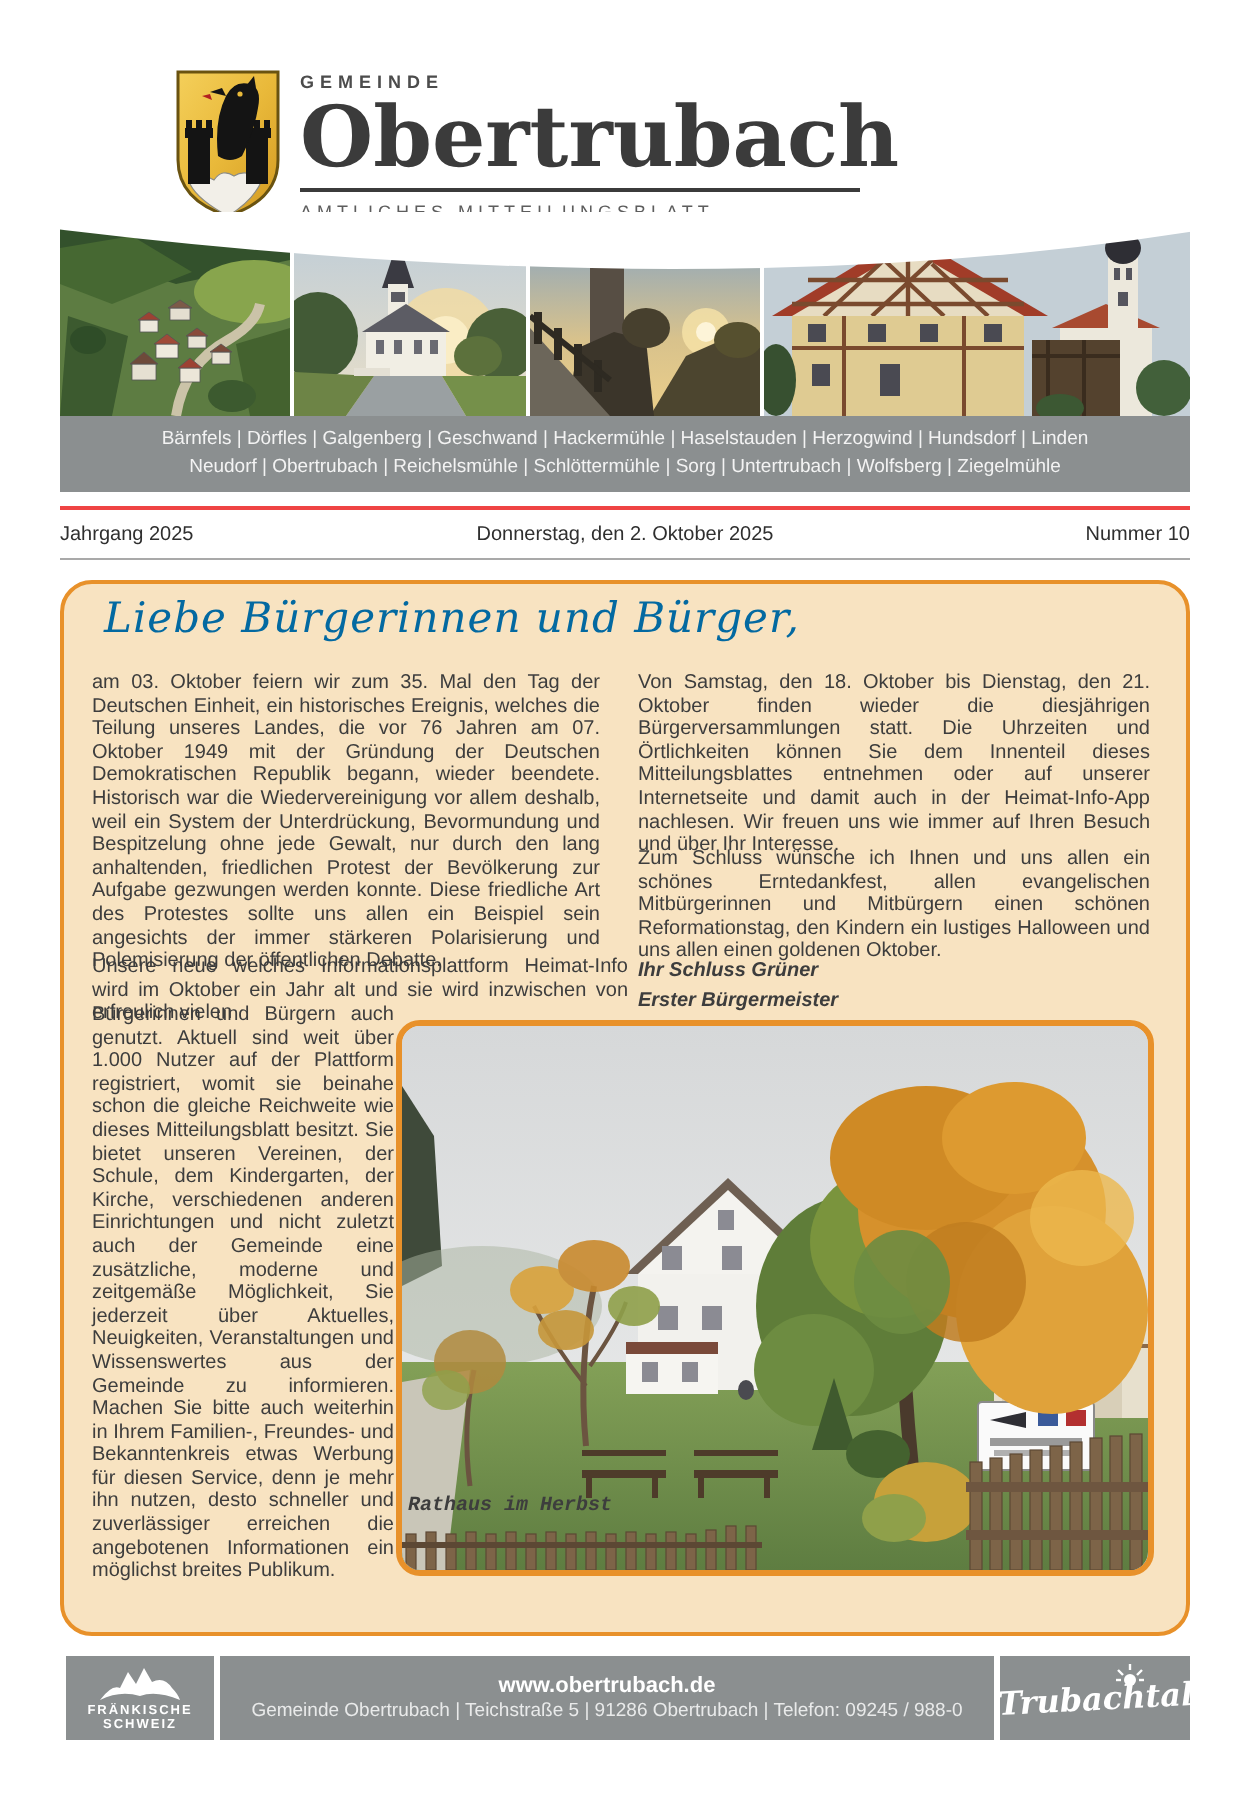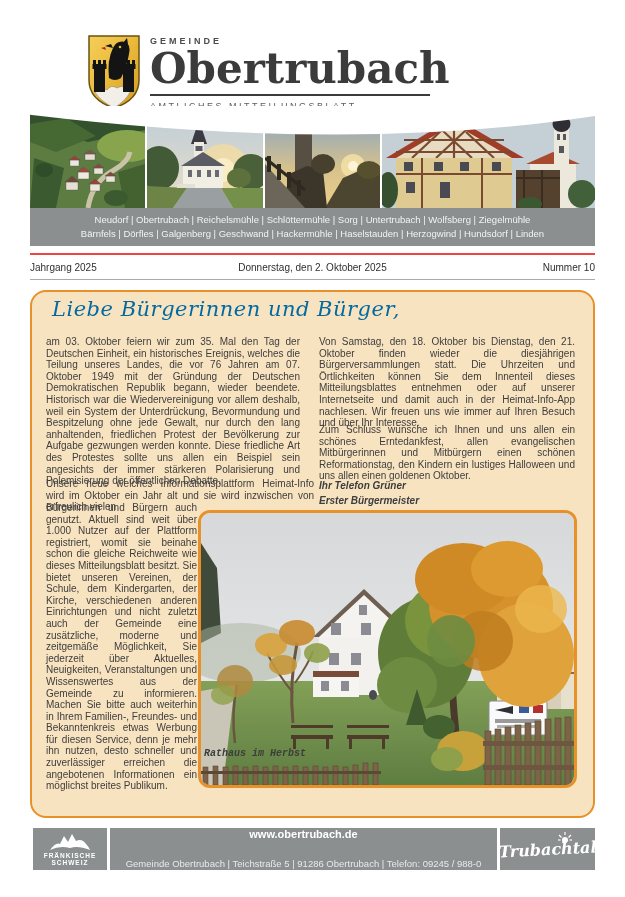--- a/index.html
+++ b/index.html
@@ -43,21 +43,21 @@
        font-size:10px;line-height:15px;text-align:left;}
   .photoframe{position:absolute;left:198px;top:510px;width:379px;height:278px;
         border:3px solid #e8912a;border-radius:12px;box-sizing:border-box;overflow:hidden;background:#dcdedf;}
   .caption{position:absolute;left:204px;top:748px;font-size:10px;font-style:italic;
         font-weight:bold;color:#3d3d3d;font-family:Liberation Mono, monospace;}
   
   .footer{position:absolute;left:33px;top:828px;width:562px;height:42px;display:flex;gap:3px;}
   .fbox{background:#8b8f90;height:42px;}
   .fs-logo{width:74px;display:flex;flex-direction:column;align-items:center;justify-content:center;color:#fff;}
   .fs-logo .t{font-size:6.5px;letter-spacing:1px;font-weight:bold;line-height:7.5px;text-align:center;}
-  .f-center{width:387px;display:flex;flex-direction:column;align-items:center;justify-content:space-between;}
+  .f-center{width:387px;display:flex;flex-direction:column;align-items:center;justify-content:center;}
   .f-web{font-size:11px;font-weight:bold;color:#ffffff;line-height:13px;}
   .f-addr{font-size:9.5px;color:#e9eaea;line-height:12px;}
   .tb-logo{width:95px;position:relative;display:flex;align-items:center;justify-content:center;}
   .tb-text{font-family:"DejaVu Serif","Liberation Serif",serif;font-style:italic;font-weight:bold;
         font-size:16px;color:#ffffff;transform:rotate(-3deg);}
   .tb-sun{position:absolute;right:22px;top:4px;}
 </style>
 </head>
 <body>
 
@@ -226,40 +226,40 @@
       <ellipse cx="6" cy="78" rx="10" ry="18" fill="#375030"></ellipse>
       <ellipse cx="200" cy="82" rx="14" ry="14" fill="#42603a"></ellipse>
       <ellipse cx="148" cy="92" rx="12" ry="7" fill="#3c5833"></ellipse>
     </svg>
   </div>
   <svg class="arc" viewBox="0 0 625 46" preserveAspectRatio="none">
     <path d="M0,0 H625 V5 Q360,52 0,5 Z" fill="#ffffff"></path>
   </svg>
 
   <div class="villages">
+    <div>Bärnfels | Dörfles | Galgenberg | Geschwand | Hackermühle | Haselstauden | Herzogwind | Hundsdorf | Linden</div>
     <div>Neudorf | Obertrubach | Reichelsmühle | Schlöttermühle | Sorg | Untertrubach | Wolfsberg | Ziegelmühle</div>
-    <div>Bärnfels | Dörfles | Galgenberg | Geschwand | Hackermühle | Haselstauden | Herzogwind | Hundsdorf | Linden</div>
   </div>
 
   <div class="issuebar">
     <span class="l">Jahrgang 2025</span>
     <span class="c">Donnerstag, den 2. Oktober 2025</span>
     <span class="r">Nummer 10</span>
   </div>
 
   <div class="panel"></div>
   <div class="script-head">Liebe Bürgerinnen und Bürger,</div>
 
   <div class="body-txt p1">am 03. Oktober feiern wir zum 35. Mal den Tag der Deutschen Einheit, ein historisches Ereignis, welches die Teilung unseres Landes, die vor 76 Jahren am 07. Oktober 1949 mit der Gründung der Deutschen Demokratischen Republik begann, wieder beendete. Historisch war die Wiedervereinigung vor allem deshalb, weil ein System der Unterdrückung, Bevormundung und Bespitzelung ohne jede Gewalt, nur durch den lang anhaltenden, friedlichen Protest der Bevölkerung zur Aufgabe gezwungen werden konnte. Diese friedliche Art des Protestes sollte uns allen ein Beispiel sein angesichts der immer stärkeren Polarisierung und Polemisierung der öffentlichen Debatte.</div>
   <div class="body-txt p2a">Unsere neue welches Informationsplattform Heimat-Info wird im Oktober ein Jahr alt und sie wird inzwischen von erfreulich vielen</div>
   <div class="body-txt p2b">Bürgerinnen und Bürgern auch genutzt. Aktuell sind weit über 1.000 Nutzer auf der Plattform registriert, womit sie beinahe schon die gleiche Reichweite wie dieses Mitteilungsblatt besitzt. Sie bietet unseren Vereinen, der Schule, dem Kindergarten, der Kirche, verschiedenen anderen Einrichtungen und nicht zuletzt auch der Gemeinde eine zusätzliche, moderne und zeitgemäße Möglichkeit, Sie jederzeit über Aktuelles, Neuigkeiten, Veranstaltungen und Wissenswertes aus der Gemeinde zu informieren. Machen Sie bitte auch weiterhin in Ihrem Familien-, Freundes- und Bekanntenkreis etwas Werbung für diesen Service, denn je mehr ihn nutzen, desto schneller und zuverlässiger erreichen die angebotenen Informationen ein möglichst breites Publikum.</div>
   <div class="body-txt q1">Von Samstag, den 18. Oktober bis Dienstag, den 21. Oktober finden wieder die diesjährigen Bürgerversammlungen statt. Die Uhrzeiten und Örtlichkeiten können Sie dem Innenteil dieses Mitteilungsblattes entnehmen oder auf unserer Internetseite und damit auch in der Heimat-Info-App nachlesen. Wir freuen uns wie immer auf Ihren Besuch und über Ihr Interesse.</div>
   <div class="body-txt q2">Zum Schluss wünsche ich Ihnen und uns allen ein schönes Erntedankfest, allen evangelischen Mitbürgerinnen und Mitbürgern einen schönen Reformationstag, den Kindern ein lustiges Halloween und uns allen einen goldenen Oktober.</div>
   <div class="body-txt sig">
-    <div>Ihr Telefon Grüner</div>
+    <div>Ihr Schluss Grüner</div>
     <div>Erster Bürgermeister</div>
   </div>
 
   <div class="photoframe">
     <svg width="373" height="272" viewBox="0 0 373 272">
       <defs>
         <linearGradient id="rsky" x1="0" y1="0" x2="0" y2="1">
           <stop offset="0" stop-color="#d6d8d9"></stop>
             <stop offset="1" stop-color="#edeeee"></stop>
         </linearGradient>

